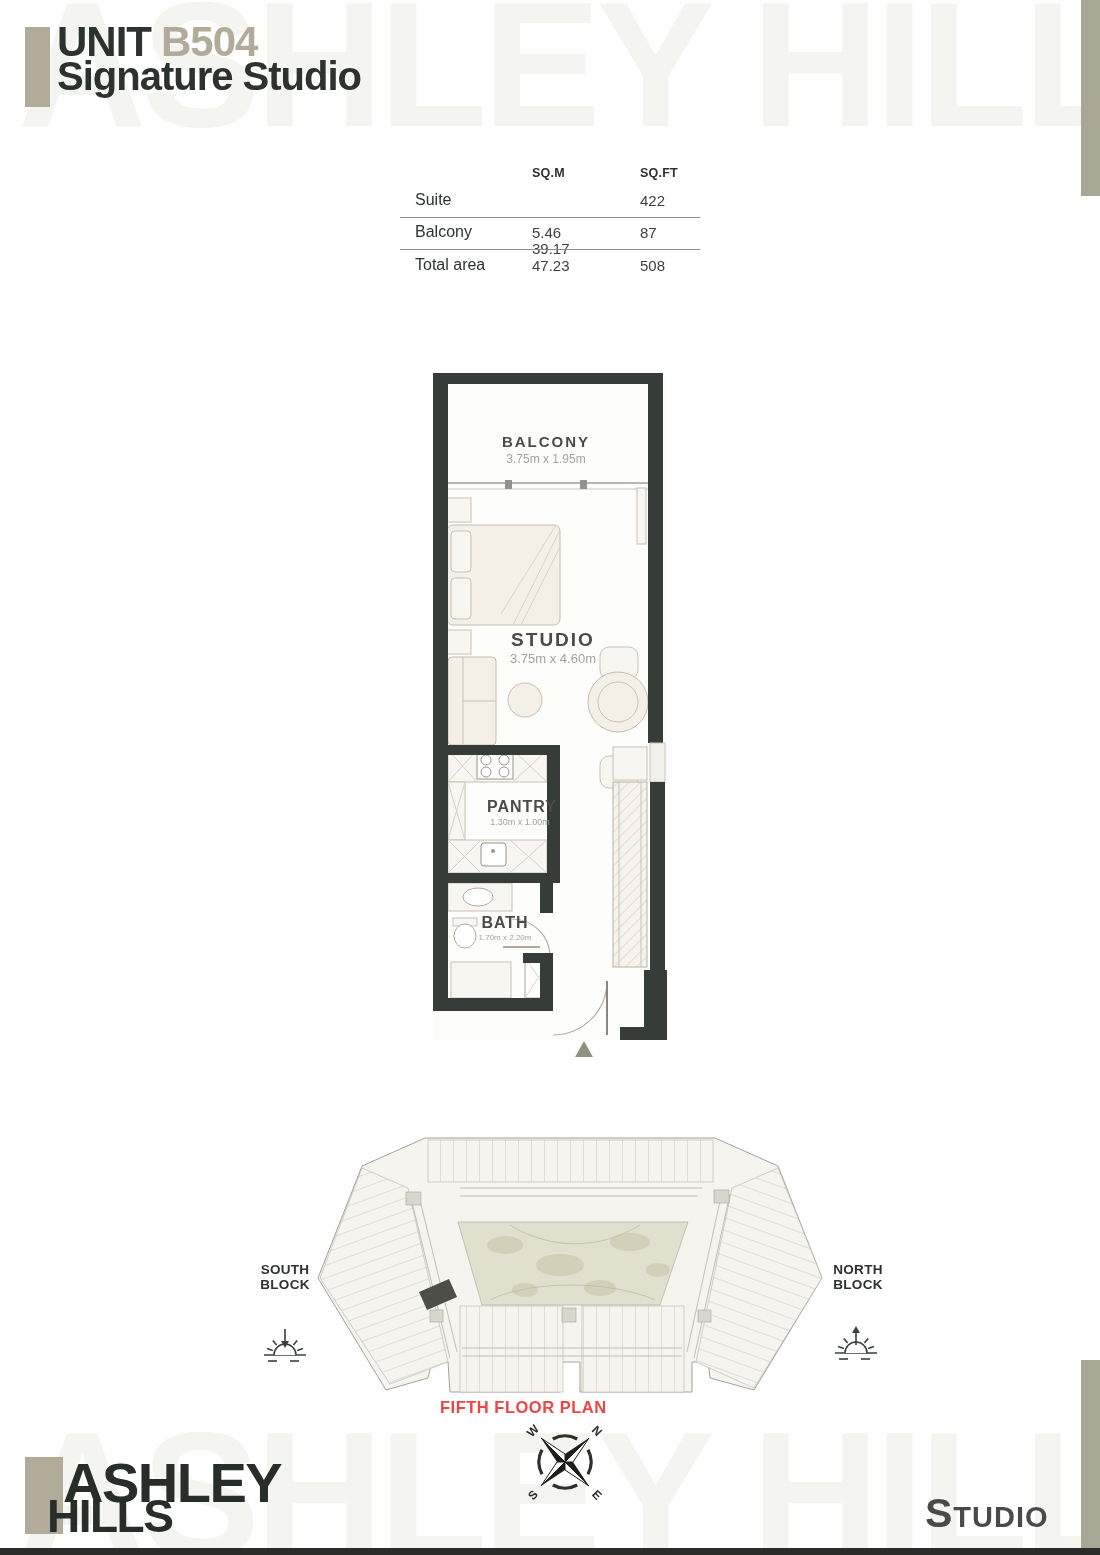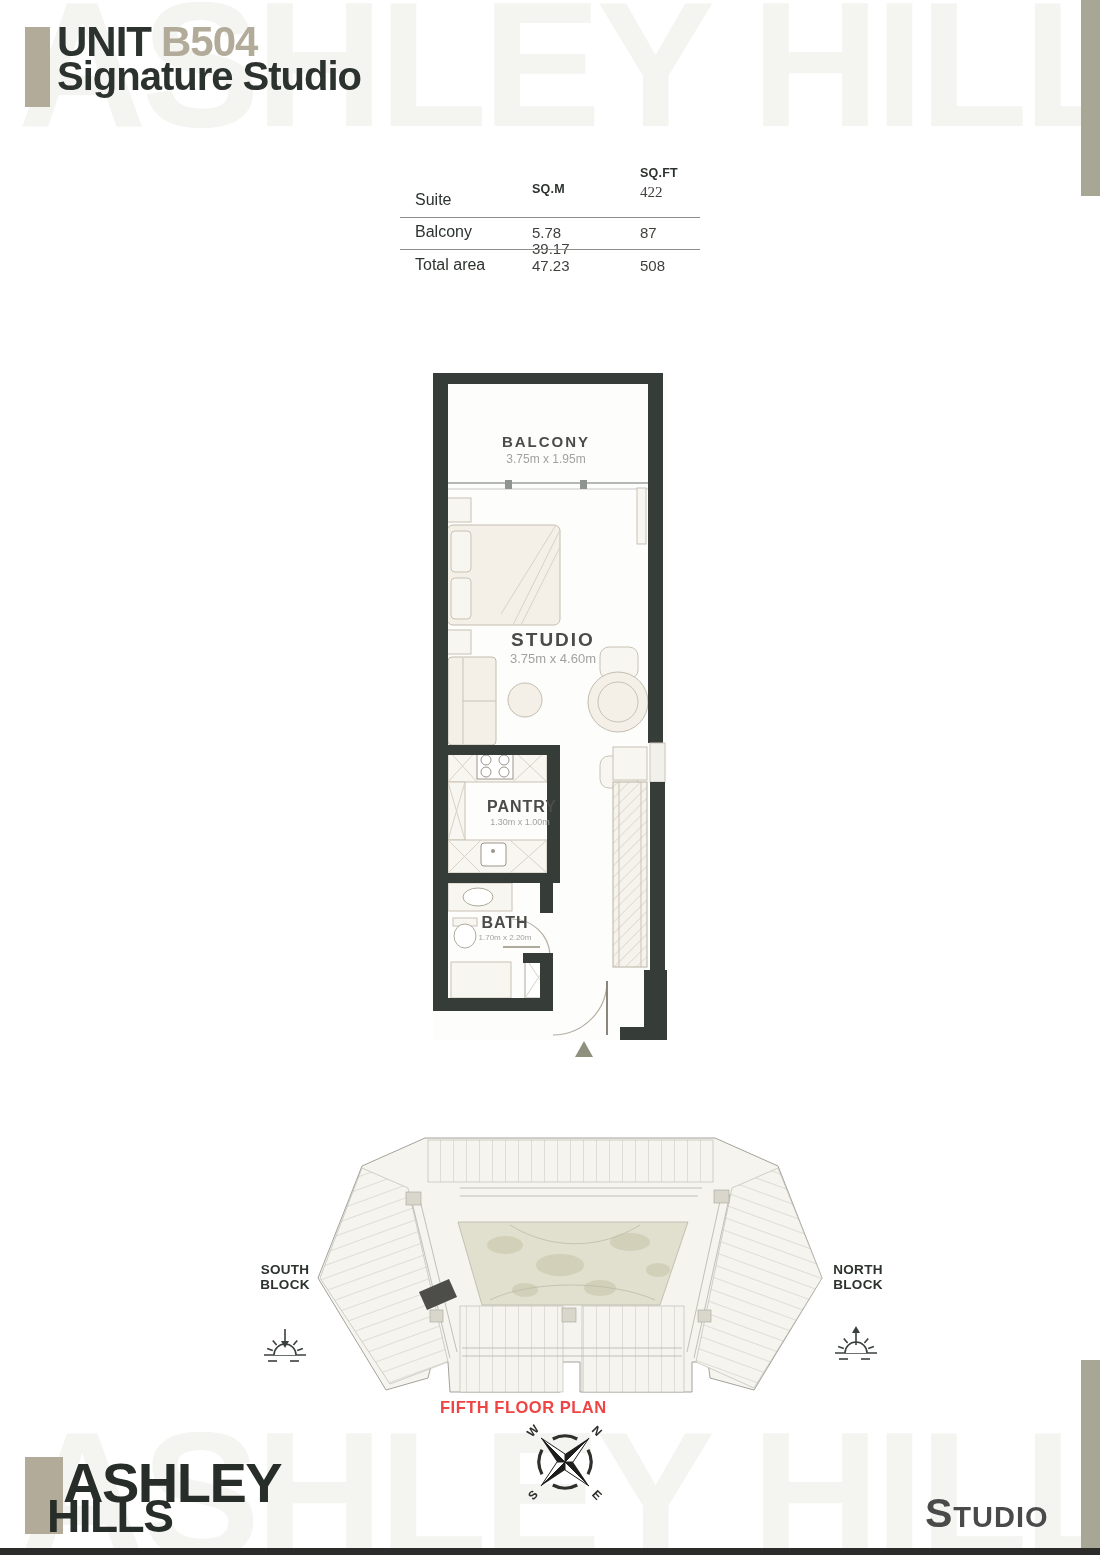--- a/index.html
+++ b/index.html
@@ -79,30 +79,30 @@
 
   <div class="header">
     <div class="bar"></div>
     <div class="line1">
       <span class="unit">UNIT</span><span class="num">B504</span>
     </div>
     <div class="line2">Signature Studio</div>
   </div>
 
   <div class="area-table">
-    <div class="hdr" style="left:129px;top:6px;margin-top:16px;">SQ.M</div>
+    <div class="hdr" style="left:129px;top:6px;">SQ.M</div>
     <div class="hdr" style="left:237px;top:6px;">SQ.FT</div>
 
     <div class="rowlab" style="top:31px;">Suite</div>
     <div class="val" style="left:129px;top:32px;margin-top:48px;">39.17</div>
-    <div class="val" style="left:237px;top:24px;font-family:Liberation Serif, serif;">422</div>
+    <div class="val" style="left:237px;top:32px;">422</div>
     <div class="rule" style="top:57px;"></div>
 
     <div class="rowlab" style="top:63px;">Balcony</div>
-    <div class="val" style="left:129px;top:64px;">5.78</div>
+    <div class="val" style="left:129px;top:64px;">5.46</div>
     <div class="val" style="left:237px;top:64px;">87</div>
     <div class="rule" style="top:89px;"></div>
 
     <div class="rowlab" style="top:96px;">Total area</div>
     <div class="val" style="left:129px;top:97px;">47.23</div>
     <div class="val" style="left:237px;top:97px;">508</div>
   </div>
 
   <svg class="floorplan" width="320" height="700" viewBox="0 0 320 700">
     <defs>

